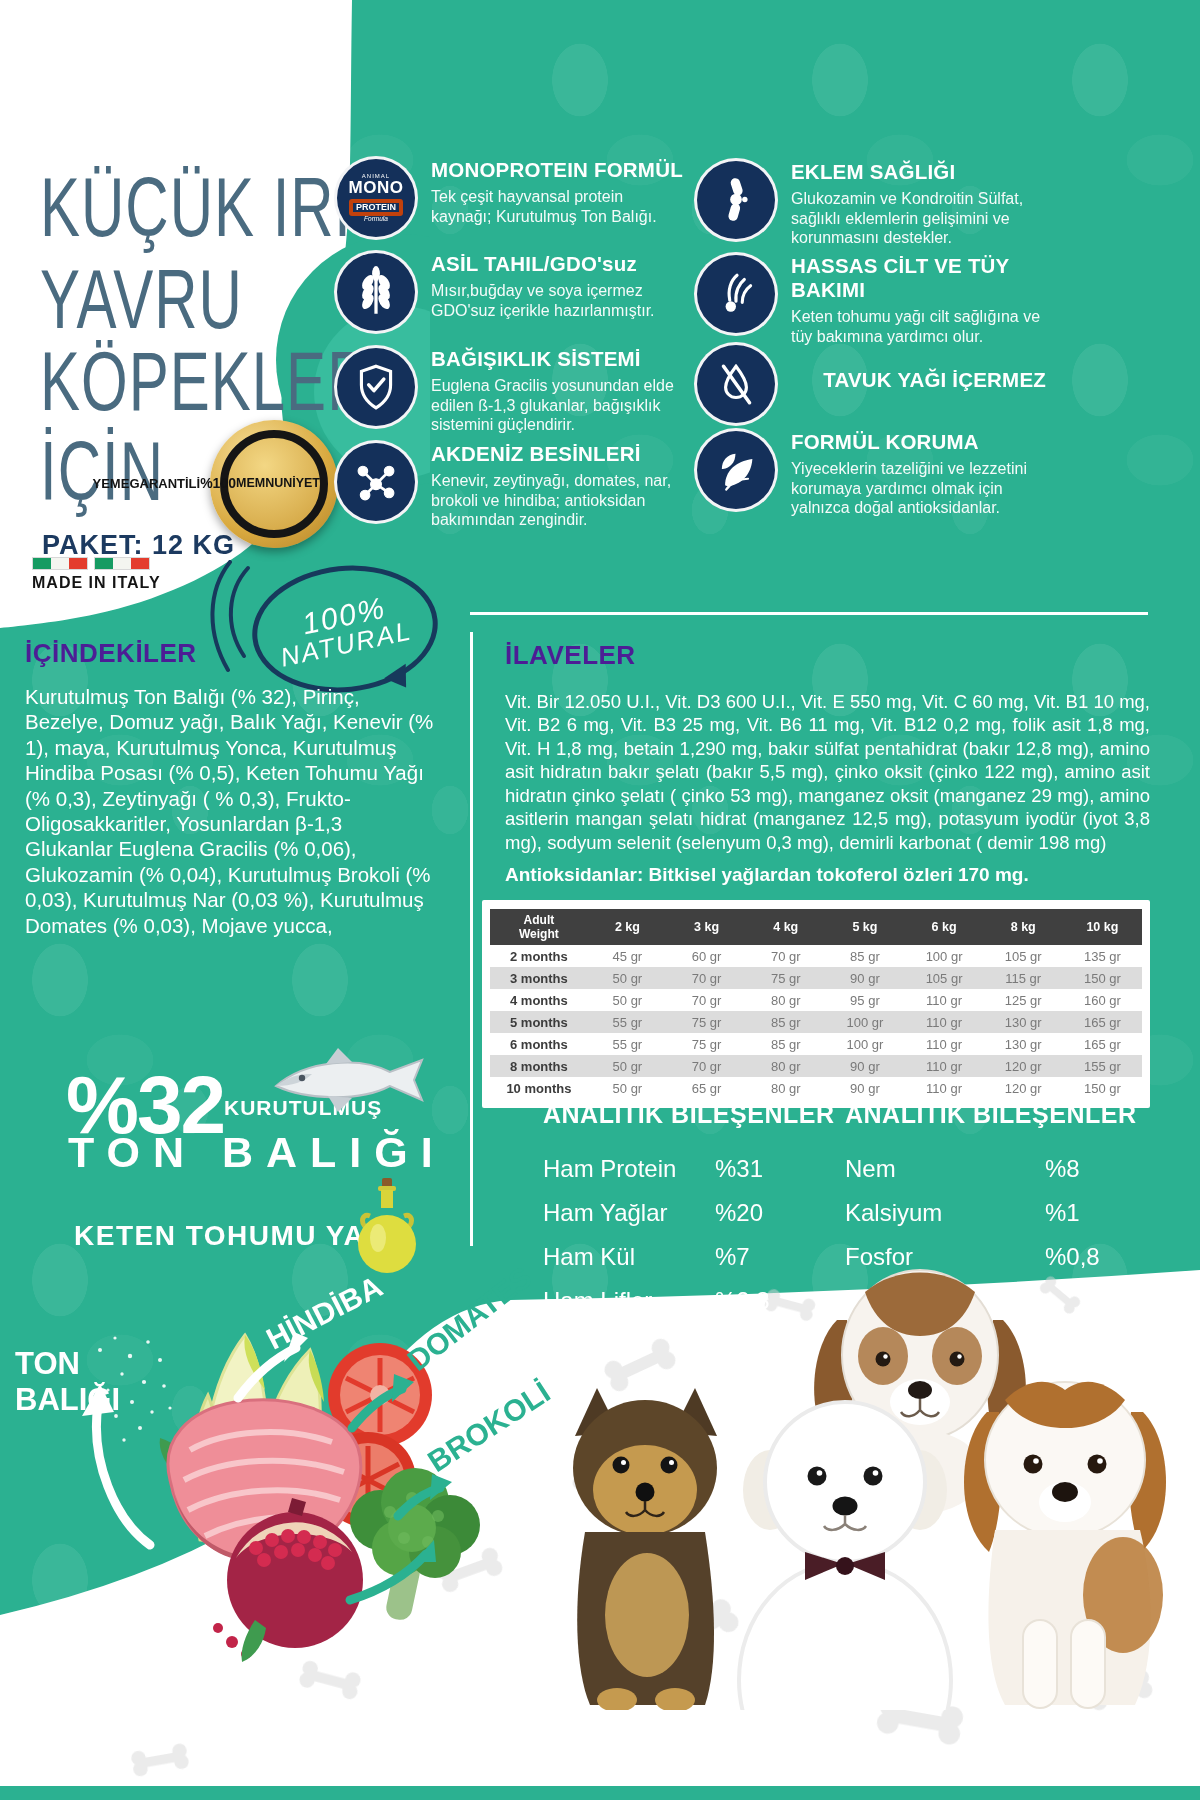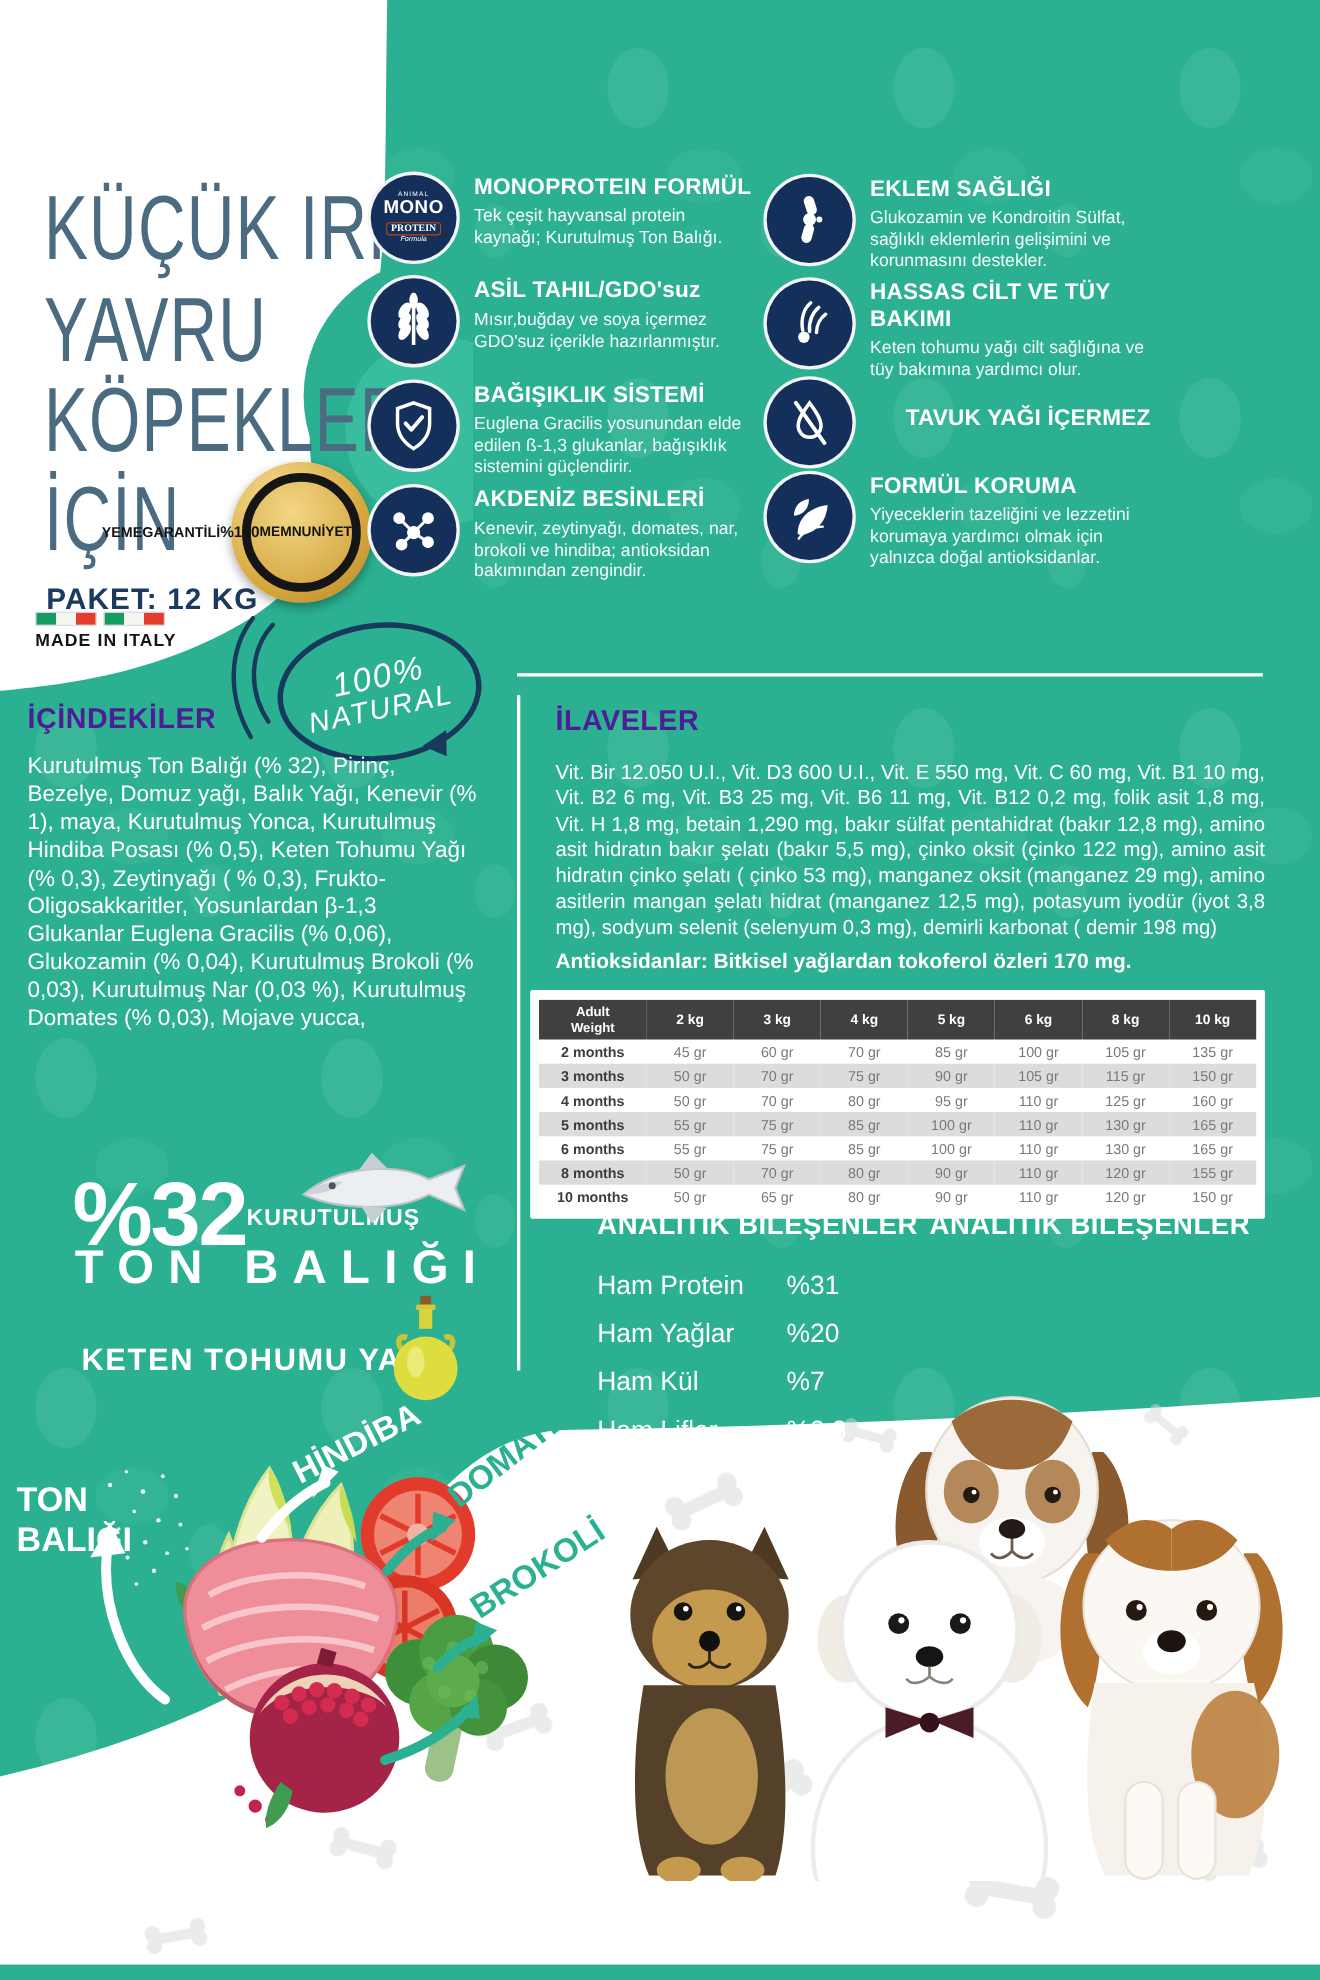--- a/index.html
+++ b/index.html
@@ -33,21 +33,21 @@
   #badge-inner .b3{font-size:14px;} #badge-inner .b4{font-size:12.5px;}
   
   .feat{display:flex;gap:13px;width:352px;}
   .feat .ic{width:84px;height:84px;border-radius:50%;background:#14305a;border:3px solid rgba(255,255,255,.95);
      flex:none;display:flex;align-items:center;justify-content:center;overflow:hidden;}
   .feat h3{margin:2px 0 0;font-size:20.5px;font-weight:800;color:#fff;letter-spacing:.2px;}
   .feat p{margin:5px 0 0;font-size:16px;line-height:1.22;color:rgba(255,255,255,.95);}
   .mono-badge{color:#fff;text-align:center;line-height:1.05;}
   .mono-badge .m1{font-size:6px;letter-spacing:1px;}
   .mono-badge .m2{font-size:17px;font-weight:800;letter-spacing:.5px;}
-  .mono-badge .m3{font-size:9px;font-weight:700;border:1px solid #c2410c;border-radius:3px;padding:0 3px;display:inline-block;margin-top:1px;font-family:Liberation Serif, serif;}
+  .mono-badge .m3{font-size:9px;font-weight:700;border:4px solid #c2410c;border-radius:3px;padding:0 3px;display:inline-block;margin-top:1px;}
   .mono-badge .m4{font-size:6.5px;font-style:italic;}
   
   .wline{background:#fff;}
   
   #ilaveler-title,#icindekiler-title{font-size:26px;font-weight:800;color:#4c1d95;letter-spacing:.5px;}
   #ilaveler-text{width:645px;font-size:18.5px;line-height:1.27;color:#fff;text-align:justify;}
   #antiox{width:645px;font-size:19px;font-weight:800;color:#fff;}
   #icindekiler-text{width:410px;font-size:20.5px;line-height:1.24;color:#fff;}
   
   #tablebox{left:482px;top:900px;width:668px;background:#fff;padding:9px 8px;border-radius:2px;}
@@ -390,20 +390,34 @@
       </div>
     <div class="ana-row">
         <span class="lbl">Ham Kül</span>
         <span class="val">%7</span>
       </div>
     <div class="ana-row">
         <span class="lbl">Ham Lifler</span>
         <span class="val">%2,3</span>
       </div>
   </div>
+  <div id="ana-right" class="abs ana-rows" style="left:845px;top:1155px;">
+    <div class="ana-row">
+        <span class="lbl">Nem</span>
+        <span class="val">%8</span>
+      </div>
+    <div class="ana-row">
+        <span class="lbl">Kalsiyum</span>
+        <span class="val">%1</span>
+      </div>
+    <div class="ana-row">
+        <span class="lbl">Fosfor</span>
+        <span class="val">%0,8</span>
+      </div>
+  </div>
 
   <div id="pct32" class="abs">%32</div>
   <div id="pct32-label" class="abs">KURUTULMUŞ</div>
   <div id="tonbaligi" class="abs">TON BALIĞI</div>
   <svg class="abs" style="left:268px;top:1040px;" width="170" height="84" viewBox="0 0 170 84">
     <path d="M8 46 C38 20 92 16 122 32 L154 20 L146 40 L154 60 L122 46 C92 62 38 60 8 46 Z" fill="#eceff1" stroke="#b9c0c6" stroke-width="2"></path>
     <path d="M58 24 L70 8 L84 22 Z" fill="#c7ced4"></path>
     <path d="M60 56 L70 72 L84 58 Z" fill="#c7ced4"></path>
     <path d="M8 46 C22 36 30 34 44 34 C36 42 24 46 8 46 Z" fill="#cdd4d9"></path>
     <circle cx="34" cy="38" r="3.2" fill="#4a5560"></circle>

